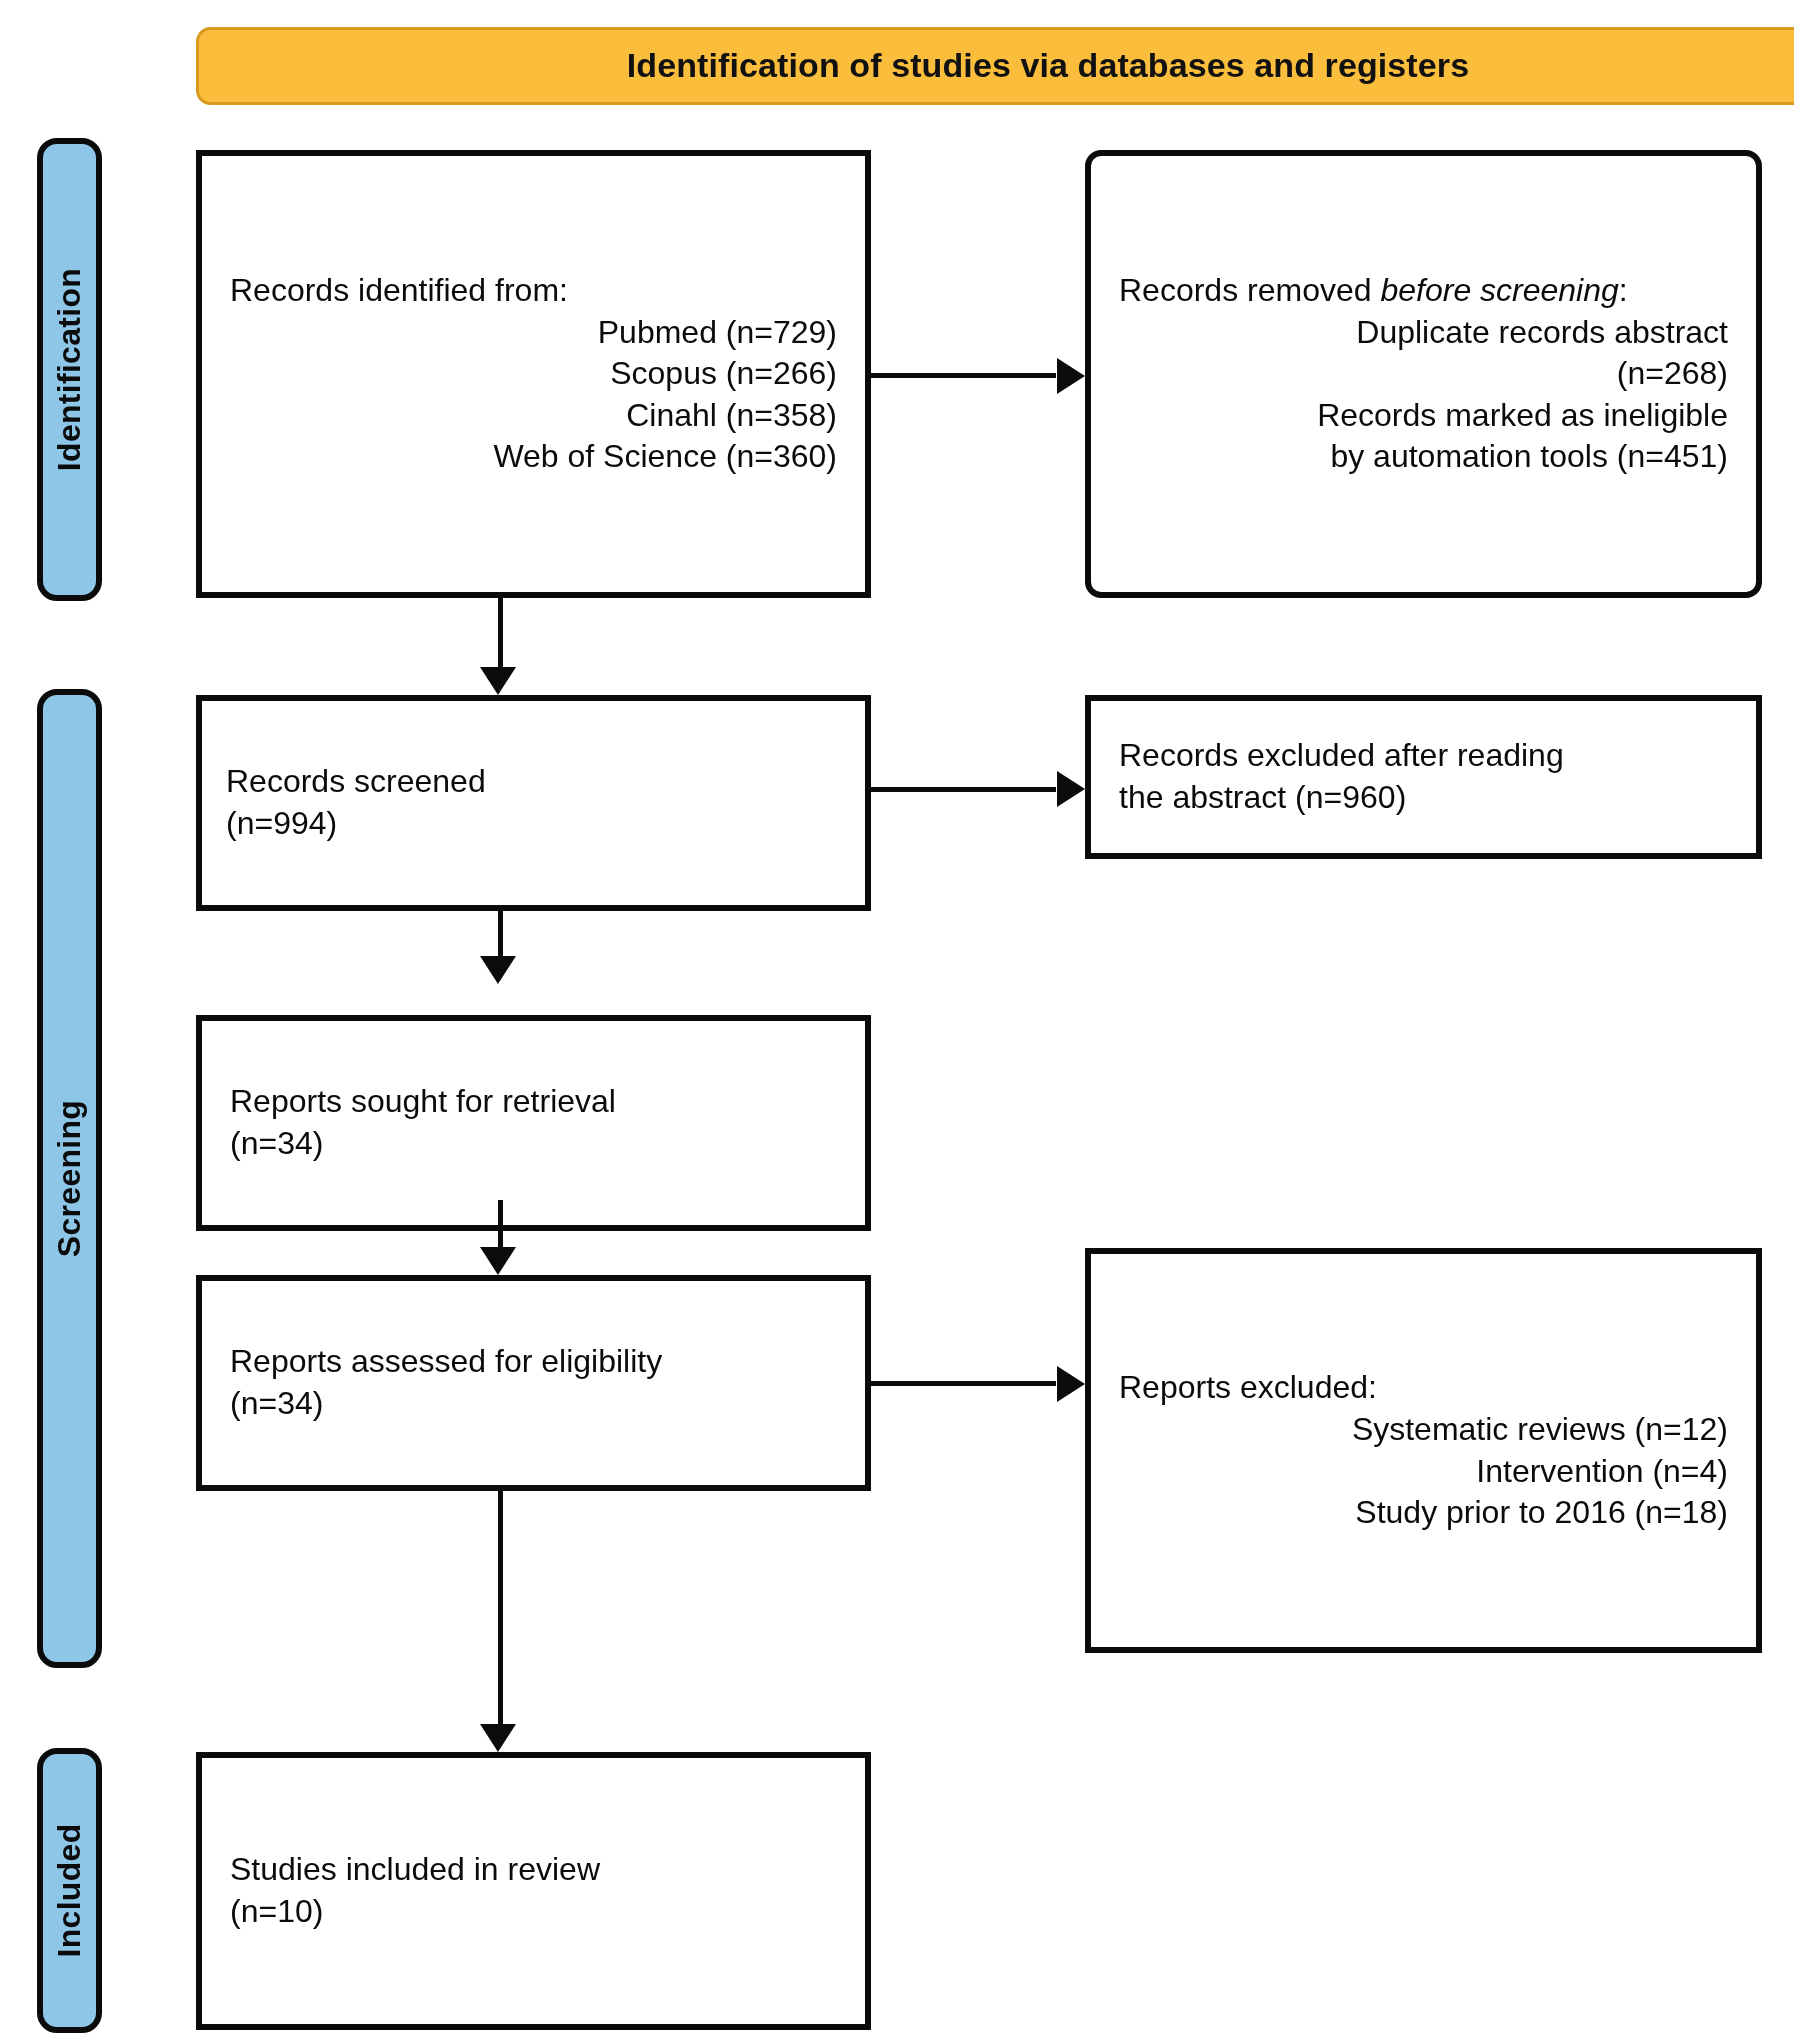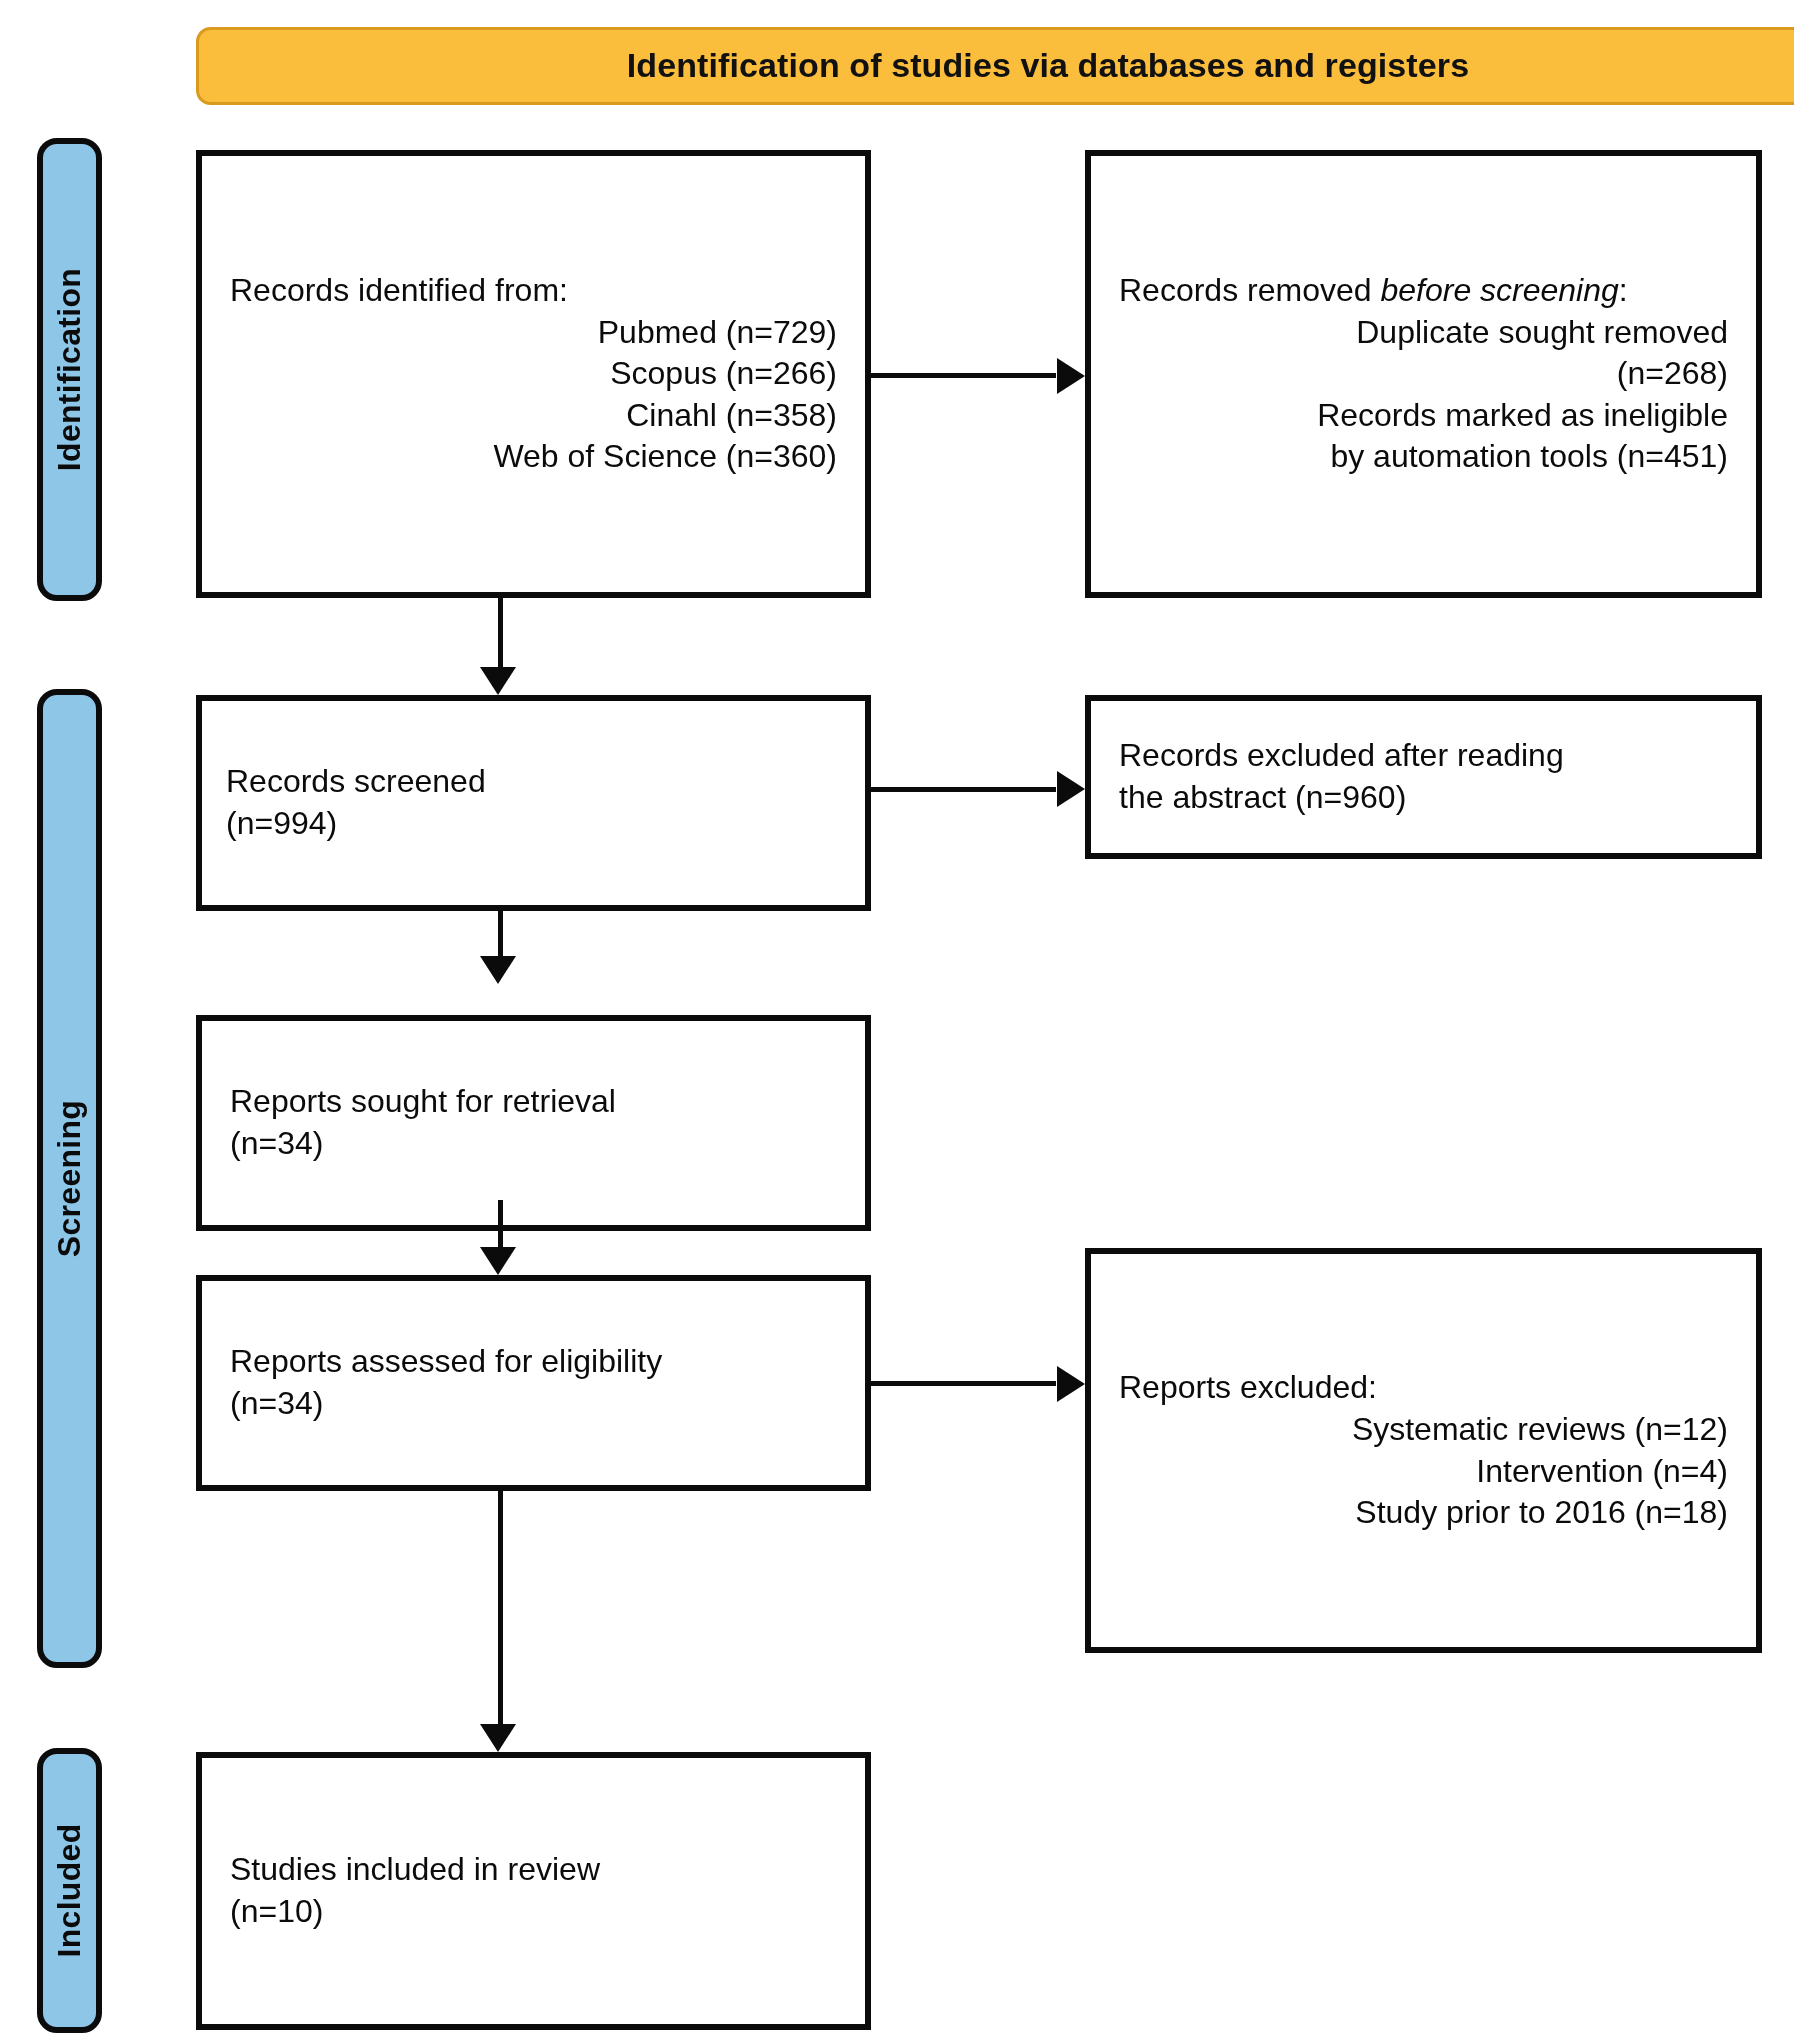--- a/index.html
+++ b/index.html
@@ -89,21 +89,21 @@
   .flow-box p .it { font-style: italic; }
 
   
   .box-identified      { left: 196px; top: 150px;  width: 675px; height: 448px; }
   .box-screened        { left: 196px; top: 695px; width: 675px; height: 216px; padding-left: 24px; }
   .box-sought          { left: 196px; top: 984px; width: 675px; height: 216px; margin-top: 31px; }
   .box-assessed        { left: 196px; top: 1275px; width: 675px; height: 216px; }
   .box-included        { left: 196px; top: 1752px; width: 675px; height: 278px; }
 
   
-  .box-removed         { left: 1085px; top: 150px;  width: 677px; height: 448px; }
+  .box-removed         { left: 1085px; top: 150px;  width: 677px; height: 448px; border-radius: 16px; }
   .box-excluded-abs    { left: 1085px; top: 695px; width: 677px; height: 164px; }
   .box-excluded-rep    { left: 1085px; top: 1248px; width: 677px; height: 405px; }
 
   
   .connector { position: absolute; }
 
   
   .v-line {
     position: absolute;
     width: 4.6px;
@@ -179,21 +179,21 @@
   <div class="flow-box box-identified">
     <p>Records identified from:</p>
     <p class="indent">Pubmed (n=729)</p>
     <p class="indent">Scopus (n=266)</p>
     <p class="indent">Cinahl (n=358)</p>
     <p class="indent">Web of Science (n=360)</p>
   </div>
 
   <div class="flow-box box-removed">
     <p><span>Records removed </span><span class="it">before screening</span><span>:</span></p>
-    <p class="indent">Duplicate sought removed</p>
+    <p class="indent">Duplicate records abstract</p>
     <p class="indent">(n=268)</p>
     <p class="indent">Records marked as ineligible</p>
     <p class="indent">by automation tools (n=451)</p>
   </div>
 
   <div class="flow-box box-screened">
     <p>Records screened</p>
     <p>(n=994)</p>
   </div>
 

